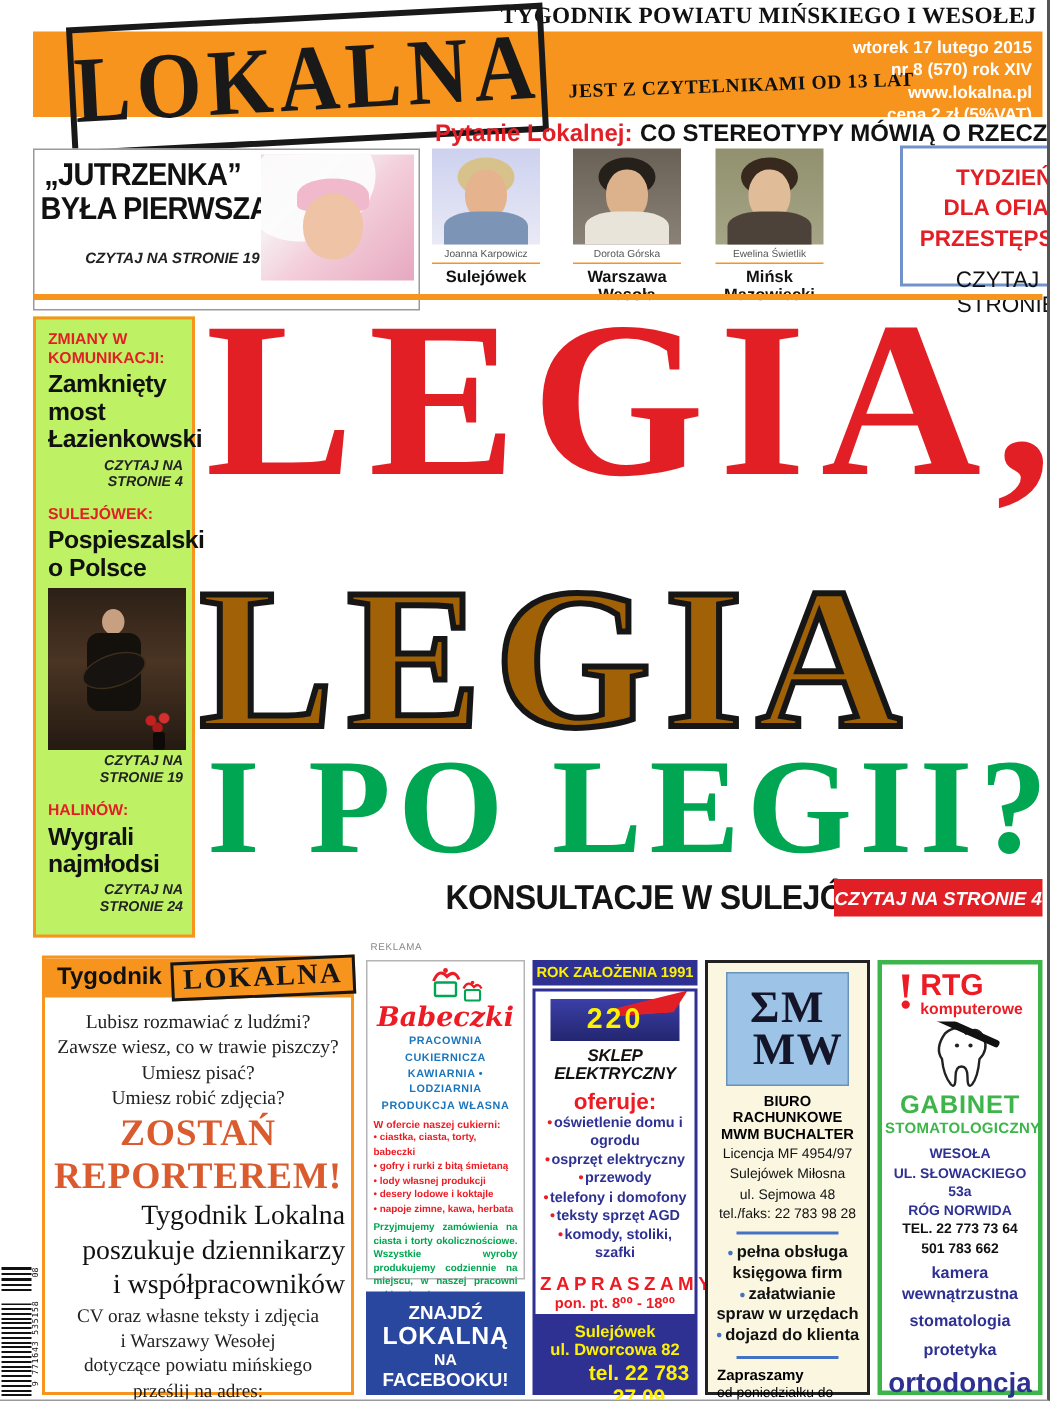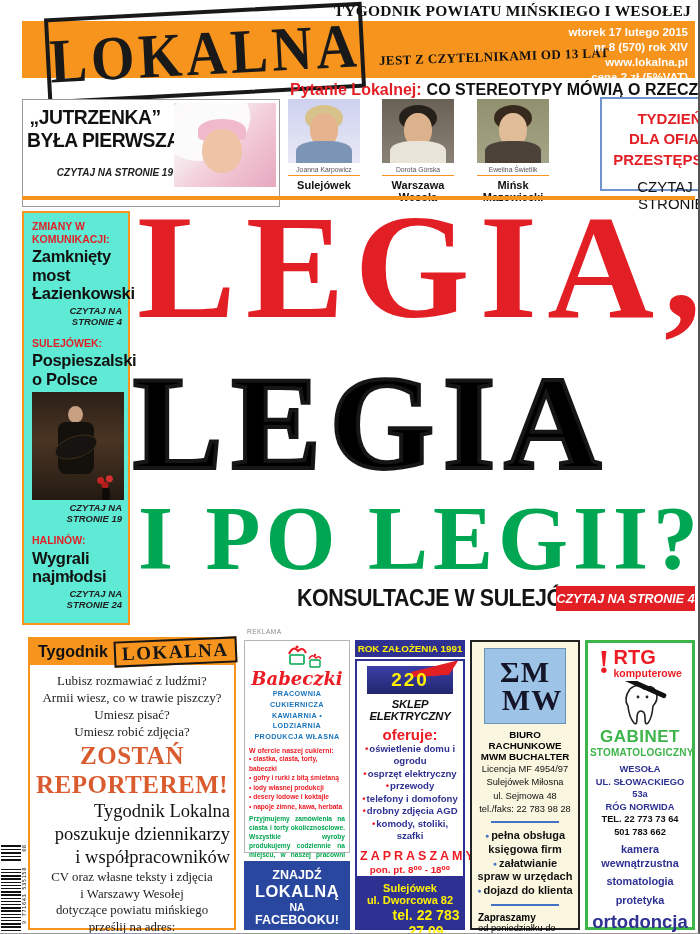--- a/index.html
+++ b/index.html
@@ -47,42 +47,42 @@
   .resp-city { font-weight:bold; font-size:11px; color:#111; margin-top:3px; }
 
   .tydzien { position:absolute; left:556px; top:97px; width:139px; height:94px; border:2px solid #7292cc;
              background:#fff; text-align:center; padding-top:10px;margin-left:44px; }
   .td-line { color:#e31f26; font-weight:900; font-size:15px; line-height:1.35; }
   .td-read { color:#111; font-weight:400; font-size:15px; margin-top:8px;padding-left:16px; }
 
   .divider { position:absolute; left:22px; top:196px; width:673px; height:4px; background:#f7941e; }
 
   
-  .sidebar { position:absolute; left:22px; top:211px; width:108px; height:414px; background:#5eead4;
+  .sidebar { position:absolute; left:22px; top:211px; width:108px; height:414px; background:#bef264;
              border:2px solid #f7941e; padding:7px 6px 4px 8px; }
   .sb-kicker { color:#e31f26; font-weight:900; font-size:10.5px; line-height:1.2; }
   .sb-title { color:#111; font-weight:900; font-size:16.5px; line-height:1.12; letter-spacing:-.3px; margin-top:2px; }
   .sb-read { font-style:italic; font-weight:bold; font-size:9.5px; color:#222; text-align:right; margin-top:2px; }
   .sb-gap { height:10px; }
   .guitar-photo { width:92px; height:108px; margin-top:4px; position:relative; overflow:hidden;
                   background:linear-gradient(180deg,#2c2017 0%,#4a3423 45%,#241a12 100%); }
   .gm-head { position:absolute; left:36px; top:14px; width:15px; height:17px; background:#c7a081; border-radius:50%; }
   .gm-body { position:absolute; left:26px; top:30px; width:36px; height:52px; background:#14100c; border-radius:8px; }
   .gm-guitar { position:absolute; left:22px; top:44px; width:44px; height:22px; background:#171310;
                border-radius:50%; transform:rotate(-18deg); border:1px solid #3c2d1c; }
   .gm-flowers { position:absolute; right:8px; bottom:10px; width:22px; height:16px;
                 background:radial-gradient(circle at 30% 40%,#c42121 3px,transparent 4px),
                            radial-gradient(circle at 70% 30%,#d43030 3px,transparent 4px),
                            radial-gradient(circle at 50% 70%,#b01c1c 3px,transparent 4px); }
   .gm-vase { position:absolute; right:14px; bottom:0; width:8px; height:12px; background:#0d0a08; border-radius:2px; }
 
   
   .hl { position:absolute; font-family:"Liberation Serif","DejaVu Serif",serif; font-weight:900; line-height:1; white-space:nowrap; }
   .hl1 { left:137px; top:193px; font-size:148px; color:#e31f26; letter-spacing:10px; }
-  .hl2 { left:133px; top:356px; font-size:134px; color:#000000; -webkit-text-stroke:4px #161616;
+  .hl2 { left:133px; top:372px; font-size:134px; color:#a16207; -webkit-text-stroke:4px #161616;
          letter-spacing:9px; text-shadow:0 0 1px #161616; }
   .hl3 { left:138px; top:494px; font-size:90px; color:#00a651; letter-spacing:5px; }
   .sub-head { position:absolute; left:297px; top:585px; font-size:23px; font-weight:900; color:#141414;
               letter-spacing:-.5px; transform:scaleX(.93); transform-origin:left; white-space:nowrap; }
   .read-badge { position:absolute; left:556px; top:586px; width:139px; height:25px; background:#e31f26;
                 color:#fff; font-style:italic; font-weight:bold; font-size:12.5px; display:flex;
                 align-items:center; justify-content:center; }
 
   
   .reklama { position:absolute; left:247px; top:628px; font-size:6.5px; color:#888; letter-spacing:.5px; }
@@ -296,21 +296,21 @@
   <div class="reklama">REKLAMA</div>
 
   <div class="ad recruit">
     <div class="recruit-head">
       <span class="tyg">Tygodnik</span>
       <span class="mini-stamp">LOKALNA</span>
     </div>
     <div class="recruit-body">
       <div>
         <div class="rq">Lubisz rozmawiać z ludźmi?</div>
-        <div class="rq">Armii wiesz, co w trawie piszczy?</div>
+        <div class="rq">Zawsze wiesz, co w trawie piszczy?</div>
         <div class="rq">Umiesz pisać?</div>
         <div class="rq">Umiesz robić zdjęcia?</div>
       </div>
       <div>
         <div class="rcta">ZOSTAŃ</div>
         <div class="rcta">REPORTEREM!</div>
       </div>
       <div>
         <div class="rbody">Tygodnik Lokalna</div>
         <div class="rbody">poszukuje dziennikarzy</div>
@@ -380,21 +380,21 @@
     <div class="logo220">
       <div class="swoosh"></div>
       <span>220</span>
     </div>
     <div class="elec-name">SKLEP ELEKTRYCZNY</div>
     <div class="elec-oferuje">oferuje:</div>
     <div class="elec-item">oświetlenie domu i ogrodu</div>
     <div class="elec-item">osprzęt elektryczny</div>
     <div class="elec-item">przewody</div>
     <div class="elec-item">telefony i domofony</div>
-    <div class="elec-item">drobny zdjęcia AGD</div>
+    <div class="elec-item">teksty sprzęt AGD</div>
     <div class="elec-item">komody, stoliki, szafki</div>
     <div class="elec-zapr">ZAPRASZAMY</div>
     <div class="elec-hours">pon. pt. 8⁰⁰ - 18⁰⁰</div>
     <div class="elec-hours">sob. 9⁰⁰ - 14⁰⁰</div>
   </div>
   <div class="elec-addr">
     <div class="ea-city">Sulejówek</div>
     <div class="ea-street">ul. Dworcowa 82</div>
     <div class="ea-tel">tel. 22 783 27 09</div>
   </div>

